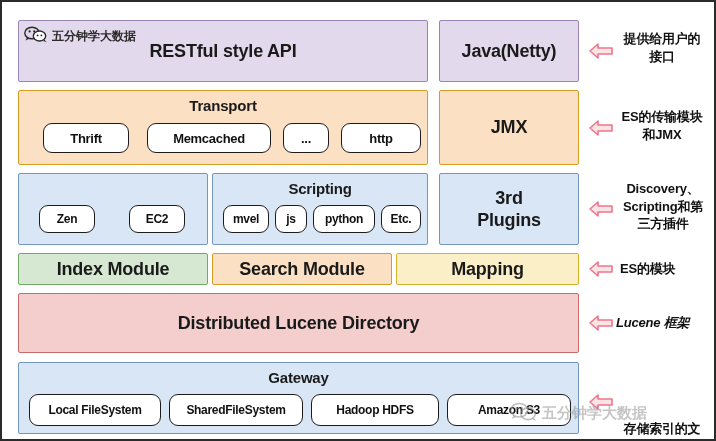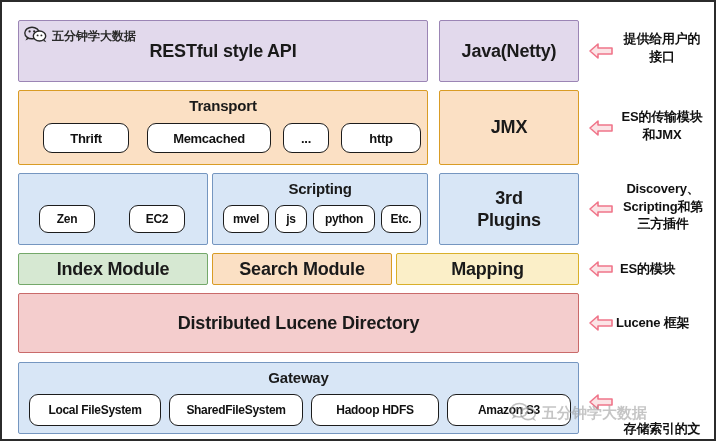--- a/index.html
+++ b/index.html
@@ -207,21 +207,21 @@
   </svg>
   <div class="annotation" style="left:618px; top:258px; width:92px; text-align:left;">ES的模块</div>
 
   <div class="band pink" style="left:16px; top:291px; width:561px; height:60px;padding-left:12px;">
     <div class="center-label">Distributed Lucene Directory</div>
   </div>
 
   <svg class="arrow" style="left:586px; top:311px;" viewBox="0 0 26 20">
     <path d="M2 10 L10 3 L10 7 L24 7 L24 13 L10 13 L10 17 Z" fill="#FBE4E6" stroke="#F0758A" stroke-width="1.6" stroke-linejoin="round"></path>
   </svg>
-  <div class="annotation" style="left:614px; top:312px; width:80px; text-align:left;">Lucene 框架</div>
+  <div class="annotation" style="left:614px; top:312px; width:80px; text-align:left;font-style:italic;">Lucene 框架</div>
 
   <div class="band blue" style="left:16px; top:360px; width:561px; height:72px;">
     <div class="band-title" style="top:6px;">Gateway</div>
     <div class="chip small" style="left:10px; top:31px; width:132px; height:32px;">Local FileSystem</div>
     <div class="chip small" style="left:150px; top:31px; width:134px; height:32px;">SharedFileSystem</div>
     <div class="chip small" style="left:292px; top:31px; width:128px; height:32px;">Hadoop HDFS</div>
     <div class="chip small" style="left:428px; top:31px; width:124px; height:32px;">Amazon S3</div>
   </div>
 
   <svg class="arrow" style="left:586px; top:390px;" viewBox="0 0 26 20">

